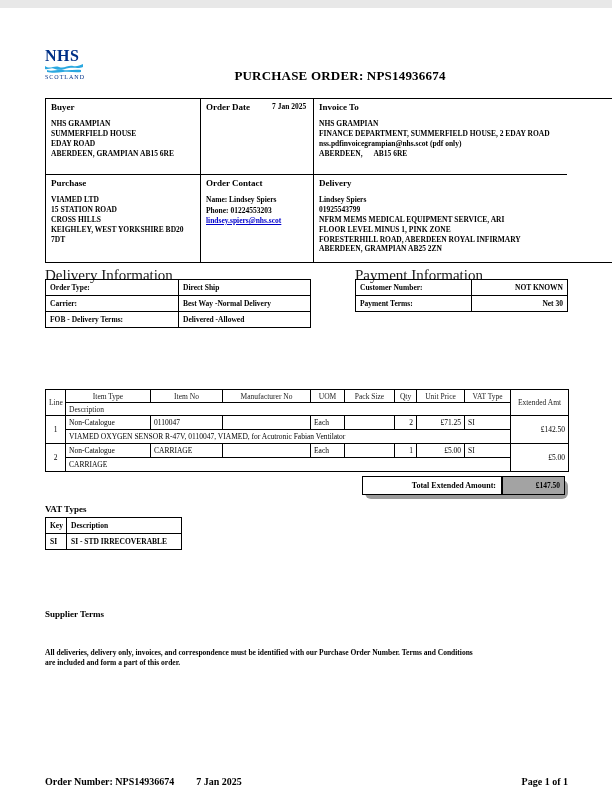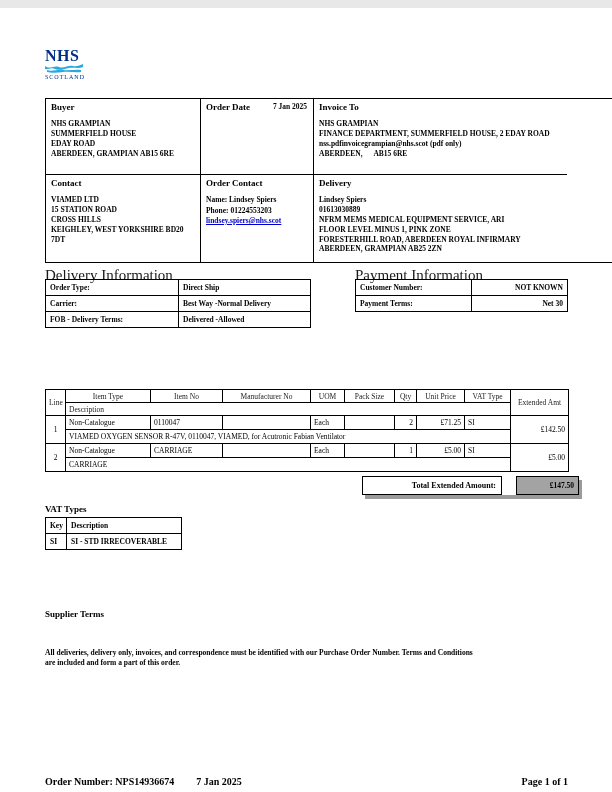--- a/index.html
+++ b/index.html
@@ -29,21 +29,21 @@
     display: grid;
     grid-template-columns: 155px 113px 253px;
     grid-template-rows: 76px 87px;
     border: 1px solid #000;
   }
   .cell { border-right: 1px solid #000; border-bottom: 1px solid #000; padding: 3px 5px 2px 5px; font-size: 7.5px; overflow: hidden; }
   .cell.last-col { border-right: none; }
   .cell.last-row { border-bottom: none; }
   .cell-label { font-weight: bold; font-size: 9px; margin-bottom: 7px; }
   .addr { font-weight: bold; white-space: pre-wrap; line-height: 1.32; }
-  .date-cell { display: flex; align-items: flex-start; text-align: center; }
+  .date-cell { display: flex; align-items: flex-start; }
   .date-val { margin-left: auto; width: 36px; font-weight: bold; font-size: 7.5px; line-height: 1.25; }
   .contact-line { font-weight: bold; line-height: 1.4; }
   a.link { color: #0000cc; text-decoration: underline; font-weight: bold; }
 
   
   .sec-h { position: absolute; font-size: 15px; color: #1a1a1a; }
 
   
   table.mini { border-collapse: collapse; table-layout: fixed; }
   table.mini td, table.mini th { border: 1px solid #000; font-size: 7.5px; font-weight: bold; padding: 3px 4px; text-align: left; vertical-align: middle; }
@@ -54,21 +54,21 @@
 
   
   .items { position: absolute; left: 45px; top: 381px; width: 523px; border-collapse: collapse; table-layout: fixed; border-radius: 16px; }
   .items th, .items td { border: 1px solid #000; font-size: 7.5px; font-weight: normal; padding: 1px 3px; vertical-align: middle; }
   .items th { text-align: center; color: #1a1a1a; height: 13px; }
   .items td { height: 14px; }
   .items .num { text-align: right; }
   .items .ctr { text-align: center; }
 
   
-  .total-bar { position: absolute; top: 468px; left: 362px; display: flex; gap: 14px; box-shadow: 3px 4px 0 #9b9b9b; }
+  .total-bar { position: absolute; top: 468px; left: 362px; display: flex; gap: 0; box-shadow: 3px 4px 0 #9b9b9b; border-radius: 6px; }
   .total-label { border: 1px solid #000; width: 140px; background:#fff; text-align: right; font-weight: bold; font-size: 8px; padding: 4px 5px; }
   .total-value { border: 1px solid #000; width: 63px; background:#a3a3a3; text-align: right; font-weight: bold; font-size: 7.5px; padding: 4px 4px; }
 
   
   .vat-h { position: absolute; left: 45px; top: 496px; font-size: 9px; font-weight: bold; }
   .vat-table { position: absolute; left: 45px; top: 509px; width: 136px; }
   .vat-table td { padding: 2.5px 3px; }
 
   
   .terms-h { position: absolute; left: 45px; top: 601px; font-size: 9px; font-weight: bold; }
@@ -88,20 +88,21 @@
 
   <div class="logo">
     <div class="logo-nhs">NHS</div>
     <svg class="logo-swoosh" width="38" height="9" viewBox="0 0 38 9">
       <path d="M0,2 C5,6 9,1 14,3 C19,5 23,1 28,2 C32,3 35,1 38,0 L38,3 C33,5 29,3 24,4 C19,5 15,7 10,5 C6,3 3,6 0,5 Z" fill="#2aa8e0"></path>
       <path d="M2,6 C7,8 12,5 18,6 C24,7 30,5 36,6 L36,8 C30,9 24,7 18,8 C12,9 6,9 2,8 Z" fill="#2aa8e0"></path>
     </svg>
     <div class="logo-scotland">SCOTLAND</div>
   </div>
 
+  <div class="title">PURCHASE ORDER: NPS14936674</div>
 
   <div class="hdr-grid">
     <div class="cell">
       <div class="cell-label">Buyer</div>
       <div class="addr">NHS GRAMPIAN
 SUMMERFIELD HOUSE
 EDAY ROAD
 ABERDEEN, GRAMPIAN AB15 6RE</div>
     </div>
     <div class="cell date-cell">
@@ -110,36 +111,36 @@
     </div>
     <div class="cell last-col">
       <div class="cell-label">Invoice To</div>
       <div class="addr">NHS GRAMPIAN
 FINANCE DEPARTMENT, SUMMERFIELD HOUSE, 2 EDAY ROAD
 nss.pdfinvoicegrampian@nhs.scot (pdf only)
 ABERDEEN,      AB15 6RE</div>
     </div>
 
     <div class="cell last-row">
-      <div class="cell-label">Contact</div>
+      <div class="cell-label">Purchase</div>
       <div class="addr">VIAMED LTD
 15 STATION ROAD
 CROSS HILLS
 KEIGHLEY, WEST YORKSHIRE BD20 7DT</div>
     </div>
     <div class="cell last-row">
       <div class="cell-label">Order Contact</div>
       <div class="contact-line">Name: Lindsey Spiers</div>
       <div class="contact-line">Phone: 01224553203</div>
       <div class="contact-line"><a class="link" href="#">lindsey.spiers@nhs.scot</a></div>
     </div>
     <div class="cell last-col last-row">
       <div class="cell-label">Delivery</div>
       <div class="addr">Lindsey Spiers
-01613030889
+01925543799
 NFRM MEMS MEDICAL EQUIPMENT SERVICE, ARI
 FLOOR LEVEL MINUS 1, PINK ZONE
 FORESTERHILL ROAD, ABERDEEN ROYAL INFIRMARY
 ABERDEEN, GRAMPIAN AB25 2ZN</div>
     </div>
   </div>
 
   <div class="sec-h" style="left:45px; top:259px;">Delivery Information</div>
   <table class="mini dl-table">
     <colgroup>

